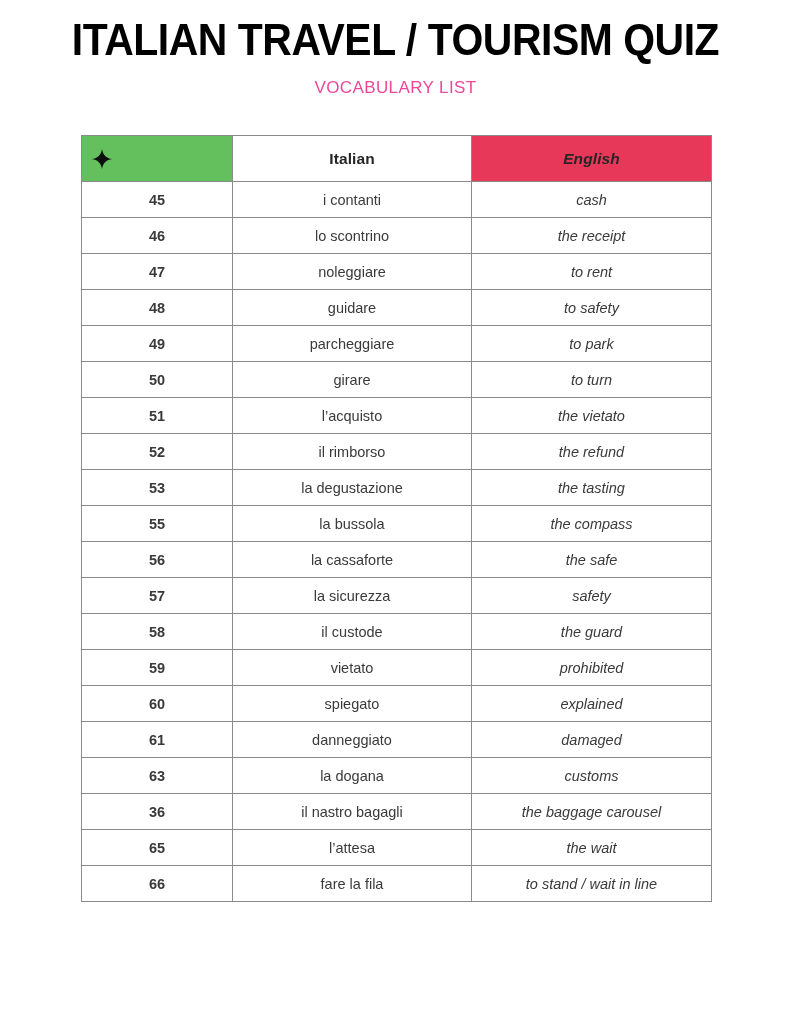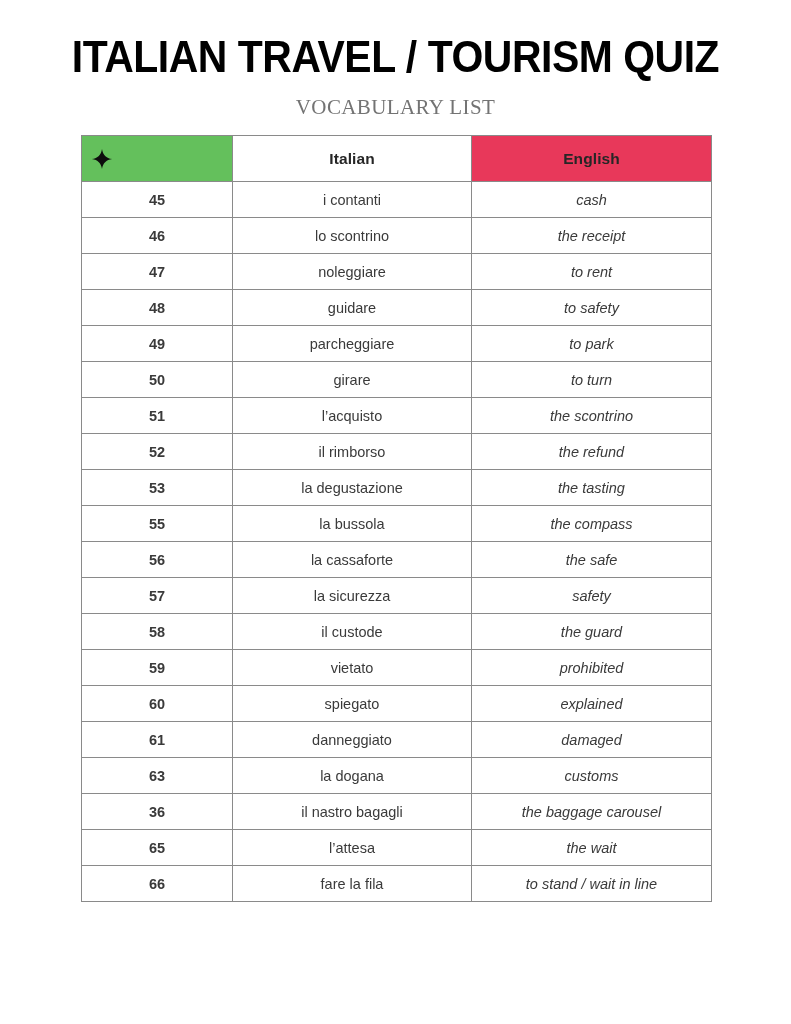--- a/index.html
+++ b/index.html
@@ -20,47 +20,47 @@
   .page {
     position: relative;
     width: 791px;
     height: 1024px;
     background: #ffffff;
     box-sizing: border-box;
   }
 
   
   .title-block {
-    padding-top: 34px;
+    padding-top: 17px;
     text-align: center;
   }
 
   .page-title {
     margin: 0;
     font-family: "Liberation Sans", sans-serif;
     font-weight: 700;
     font-size: 44px;
     line-height: 1.05;
     letter-spacing: -0.5px;
     color: #000000;
     text-transform: uppercase;
     transform: scaleX(0.93);
     transform-origin: center center;
     white-space: nowrap;
   }
 
   .page-subtitle {
     margin: 0;
     padding-top: 16px;
-    font-family: Liberation Serif, serif;
+    font-family: Liberation Sans, sans-serif;
     font-weight: 400;
-    font-size: 21px;
+    font-size: 17px;
     line-height: 1.1;
     letter-spacing: 0.4px;
-    color: #737373;
+    color: #ec4899;
     text-transform: uppercase;
     white-space: nowrap;
   }
 
   
   .table-wrap {
     position: absolute;
     left: 81px;
     top: 135px;
     width: 630px;
@@ -114,20 +114,21 @@
     pointer-events: none;
   }
 
   th.head-italian {
     background: #ffffff;
   }
 
   th.head-english {
     background: #e8385a;
     color: #1e1e1e;
+    font-style: italic;
   }
 
   
   table.vocab tbody td {
     height: 36px;
     font-size: 14.5px;
     color: #3a3a3a;
     background: #ffffff;
   }
 
@@ -203,21 +204,21 @@
             <td class="cell-english">to park</td>
           </tr>
           <tr>
             <td class="cell-num">50</td>
             <td class="cell-italian">girare</td>
             <td class="cell-english">to turn</td>
           </tr>
           <tr>
             <td class="cell-num">51</td>
             <td class="cell-italian">l’acquisto</td>
-            <td class="cell-english">the scontrino</td>
+            <td class="cell-english">the vietato</td>
           </tr>
           <tr>
             <td class="cell-num">52</td>
             <td class="cell-italian">il rimborso</td>
             <td class="cell-english">the refund</td>
           </tr>
           <tr>
             <td class="cell-num">53</td>
             <td class="cell-italian">la degustazione</td>
             <td class="cell-english">the tasting</td>

